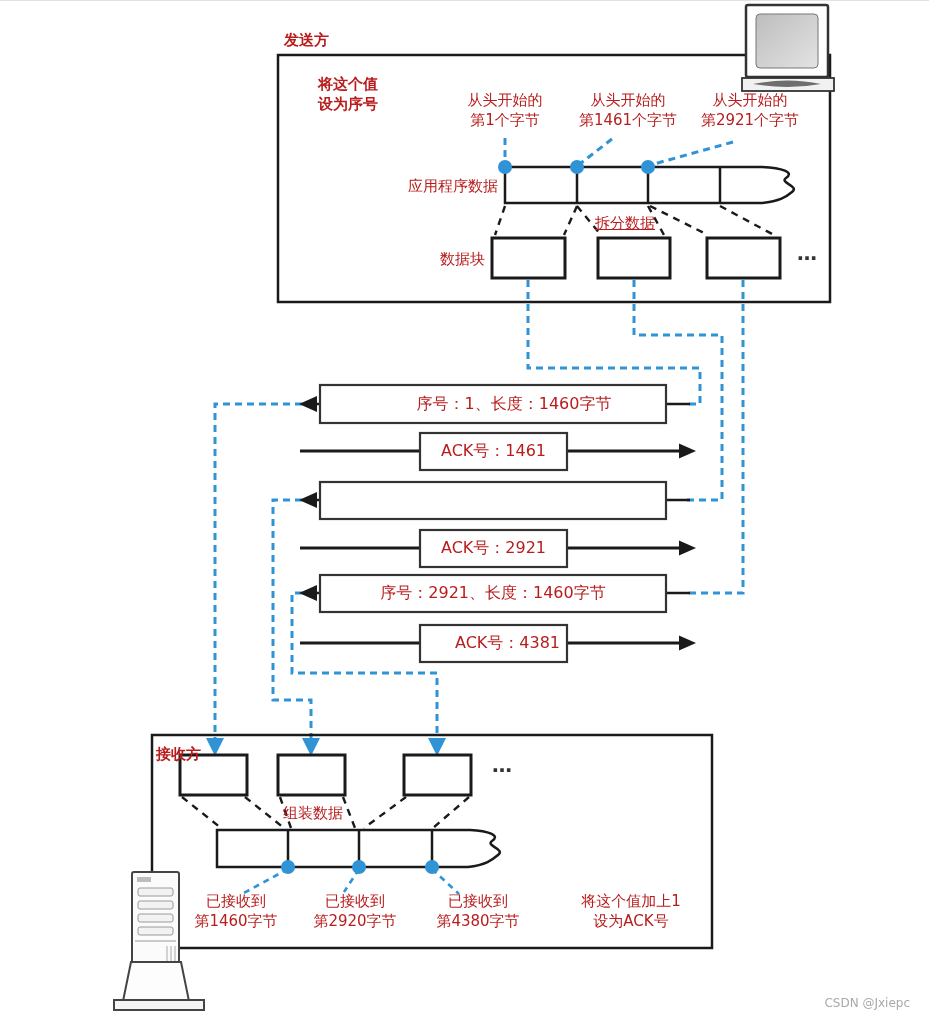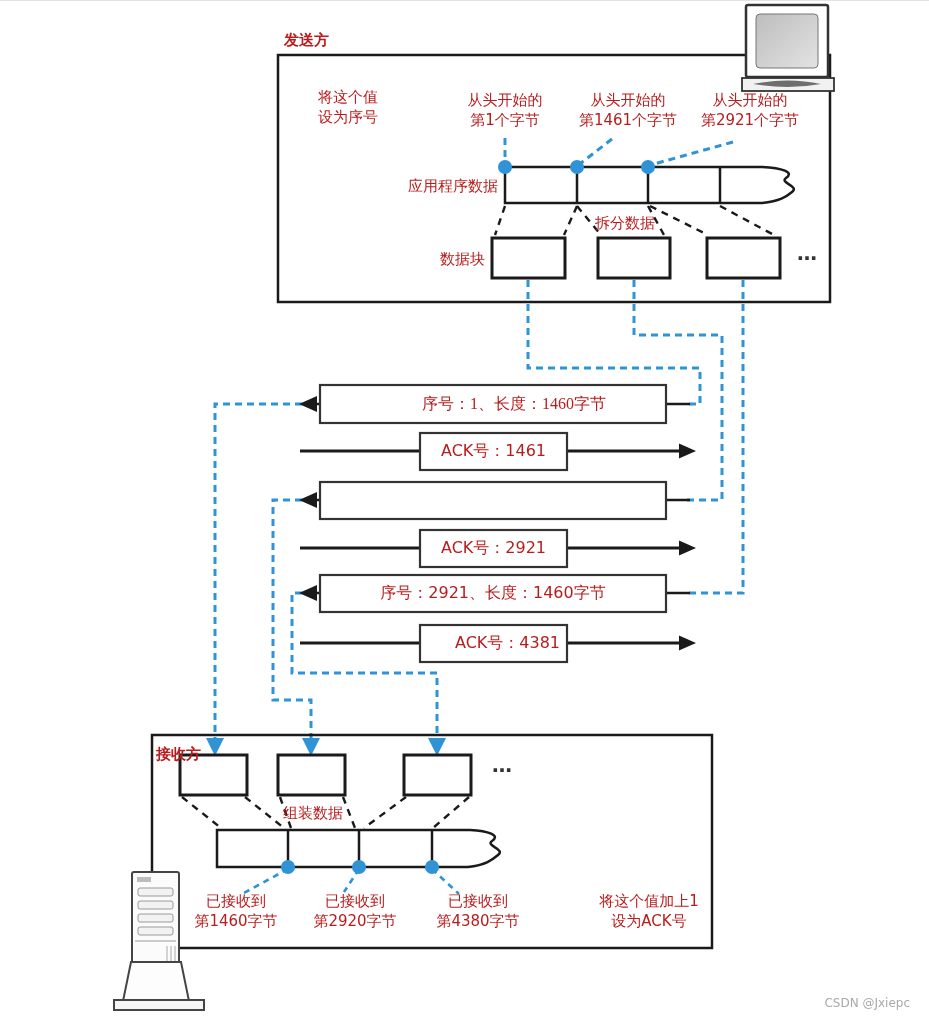--- a/index.html
+++ b/index.html
@@ -136,44 +136,44 @@
       <rect x="138" y="927" width="35" height="8" rx="2" fill="#f2f2f2" stroke="#9a9a9a" stroke-width="1"></rect>
       <path d="M135,941 H176" stroke="#999" stroke-width="1.2"></path>
       <path d="M167,946 V984 M171,946 V984 M175,946 V984" stroke="#aaa" stroke-width="1"></path>
       <path d="M122,1006 L131,962 H181 L190,1006 Z" fill="#fdfdfd" stroke="#444" stroke-width="2"></path>
       <rect x="114" y="1000" width="90" height="10" fill="#f5f5f5" stroke="#444" stroke-width="2"></rect>
     </g>
   </svg>
 
   <div class="t" style="left:284px;top:30px;font-weight:600;">发送方</div>
 
-  <div class="t" style="left:318px;top:87px;">
+  <div class="t" style="left:318px;top:74px;font-weight:bold;">
     <span>将这个值</span>
     <span>设为序号</span>
   </div>
 
   <div class="t c" style="left:435px;top:90px;width:140px;">
     <span>从头开始的</span>
     <span>第1个字节</span>
   </div>
   <div class="t c" style="left:558px;top:90px;width:140px;">
     <span>从头开始的</span>
     <span>第1461个字节</span>
   </div>
   <div class="t c" style="left:680px;top:90px;width:140px;">
     <span>从头开始的</span>
     <span>第2921个字节</span>
   </div>
 
   <div class="t r" style="left:380px;top:176px;width:118px;text-align:right;">应用程序数据</div>
-  <div class="t c" style="left:565px;top:213px;width:120px;">拆分数据</div>
+  <div class="t c" style="left:565px;top:213px;width:120px;text-decoration:underline;">拆分数据</div>
   <div class="t r" style="left:413px;top:249px;width:72px;">数据块</div>
   <div class="t dots" style="left:797px;top:246px;">…</div>
 
-  <div class="t c box-t" style="left:320px;top:393px;width:388px;font-family:Liberation Serif, serif;">序号：1、长度：1460字节</div>
+  <div class="t c box-t" style="left:320px;top:393px;width:388px;">序号：1、长度：1460字节</div>
   <div class="t c box-t" style="left:420px;top:440px;width:147px;">ACK号：1461</div>
   <div class="t c box-t" style="left:420px;top:537px;width:147px;">ACK号：2921</div>
   <div class="t c box-t" style="left:320px;top:582px;width:346px;">序号：2921、长度：1460字节</div>
   <div class="t c box-t" style="left:420px;top:632px;width:175px;">ACK号：4381</div>
 
   <div class="t" style="left:156px;top:744px;font-weight:600;">接收方</div>
   <div class="t dots" style="left:492px;top:758px;">…</div>
   <div class="t c" style="left:253px;top:803px;width:120px;">组装数据</div>
 
   <div class="t c" style="left:166px;top:891px;width:140px;">
@@ -182,19 +182,19 @@
   </div>
   <div class="t c" style="left:285px;top:891px;width:140px;">
     <span>已接收到</span>
     <span>第2920字节</span>
   </div>
   <div class="t c" style="left:408px;top:891px;width:140px;">
     <span>已接收到</span>
     <span>第4380字节</span>
   </div>
 
-  <div class="t c" style="left:569px;top:891px;width:160px;">
+  <div class="t c" style="left:551px;top:891px;width:160px;">
     <span>将这个值加上1</span>
     <span>设为ACK号</span>
   </div>
 
   <div class="wm r" style="left:770px;top:996px;width:140px;text-align:right;">CSDN @Jxiepc</div>
 </div>
 
 </body></html>

